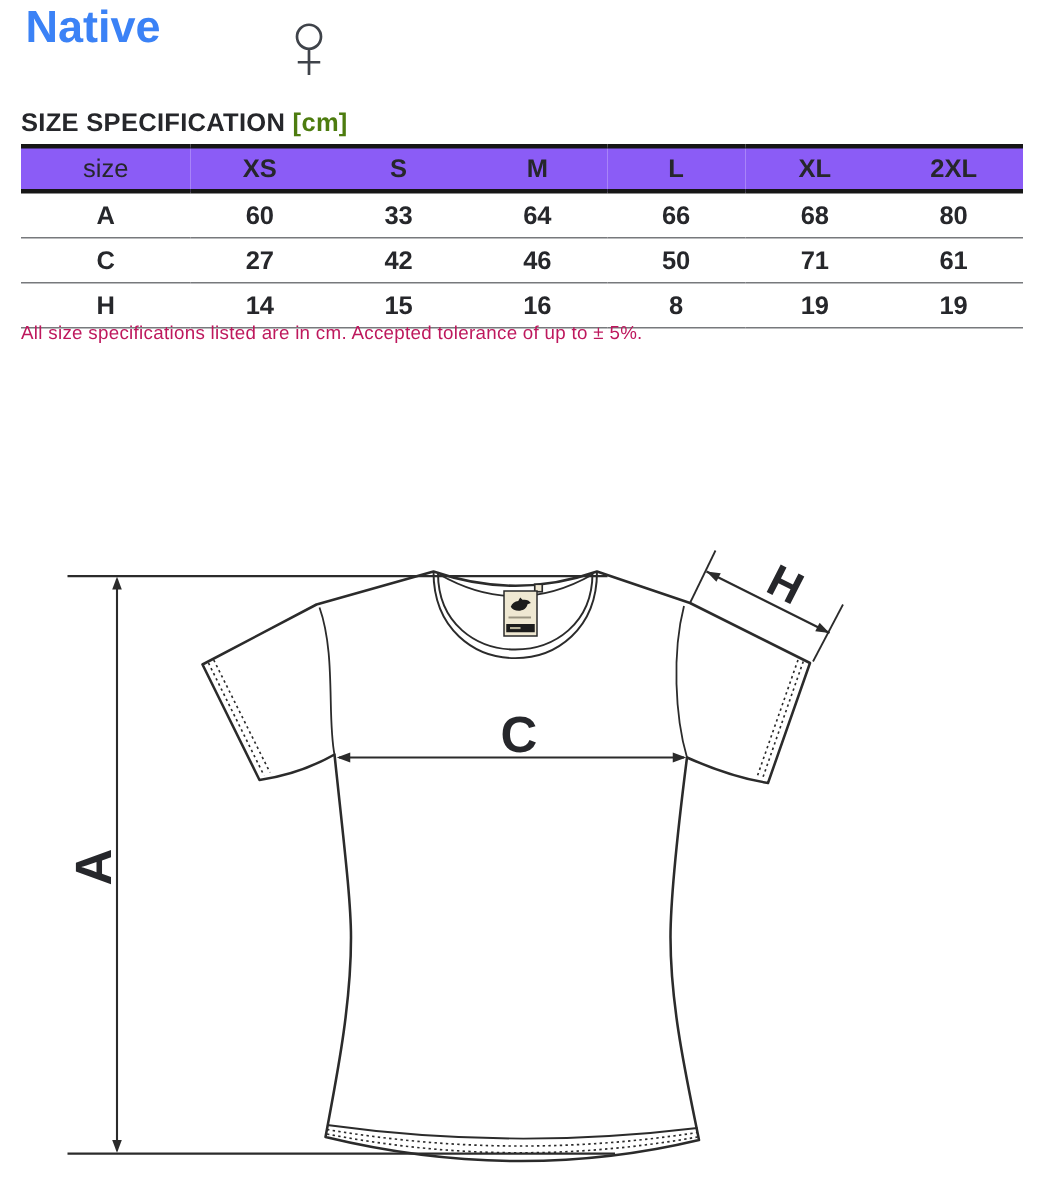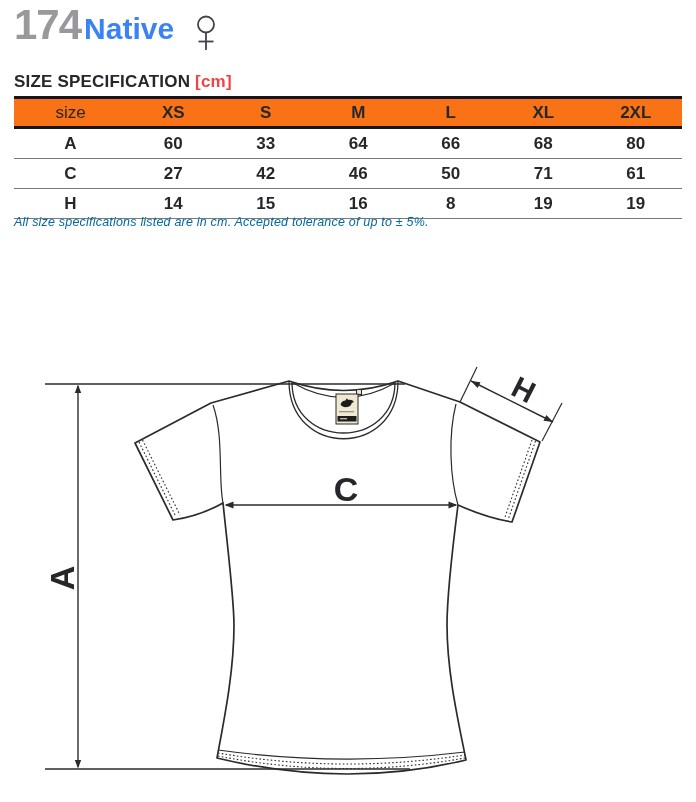--- a/index.html
+++ b/index.html
@@ -3,31 +3,31 @@
 <meta charset="utf-8">
 <style>
   html,body{margin:0;padding:0;background:#ffffff;}
   body{width:696px;height:802px;position:relative;overflow:hidden;
        font-family:"Liberation Sans","DejaVu Sans",sans-serif;color:#26272b;}
   .hdr{position:absolute;top:4px;left:14px;display:flex;align-items:baseline;}
   .hdr .num{font-size:42px;font-weight:700;color:#97999d;letter-spacing:-1px;line-height:1;}
   .hdr .nm{font-size:30px;font-weight:700;color:#3b82f6;margin-left:3px;line-height:1;}
   .gender-svg{position:absolute;left:195px;top:15px;}
   .sect{position:absolute;top:72px;left:14px;font-size:17px;font-weight:700;color:#26272b;letter-spacing:.2px;}
-  .sect .unit{color:#ef4444;}
+  .sect .unit{color:#4d7c0f;}
   table.spec{position:absolute;top:96px;left:14px;width:668px;border-collapse:collapse;
              table-layout:fixed;border-top:3px solid #161616;}
   table.spec col.c0{width:113px;}
   table.spec th,table.spec td{padding:0;text-align:center;font-size:17px;vertical-align:middle;}
-  table.spec thead th{height:27px;background:#f97316;font-weight:700;border-bottom:3px solid #161616;}
+  table.spec thead th{height:27px;background:#8b5cf6;font-weight:700;border-bottom:3px solid #161616;}
   table.spec thead th.size{font-weight:400;}
   table.spec td{height:29px;font-weight:700;border-bottom:1.4px solid #77797c;}
   table.spec td.rl{font-weight:700;}
-  .note{position:absolute;top:215px;left:14px;font-size:12.5px;font-style:italic;
-        color:#0369a1;letter-spacing:.2px;}
+  .note{position:absolute;top:215px;left:14px;font-size:12.5px;
+        color:#be185d;letter-spacing:.2px;}
   .diagram{position:absolute;left:0;top:0;}
   .dim-letter{font-family:"Liberation Sans","DejaVu Sans",sans-serif;font-weight:700;fill:#26272b;}
 </style>
 </head>
 <body>
 
 <svg class="diagram" width="696" height="802" viewBox="0 0 696 802">
 
   <g>
     <path d="M289,381 L211,403 L135,443 L173,520 Q200,516 223,503
@@ -91,21 +91,20 @@
     <line x1="460" y1="402" x2="477" y2="367" stroke="#2b2b2b" stroke-width="1.2"></line>
     <line x1="542" y1="441" x2="562" y2="403" stroke="#2b2b2b" stroke-width="1.2"></line>
     <line x1="471" y1="381" x2="553" y2="422" stroke="#2b2b2b" stroke-width="1.4"></line>
     <polygon points="471,381 477.6,387.9 480.5,382.2" fill="#2b2b2b"></polygon>
     <polygon points="553,422 543.5,420.8 546.4,415.1" fill="#2b2b2b"></polygon>
     <text class="dim-letter" font-size="30" text-anchor="middle" transform="translate(524,389) rotate(27)" x="0" y="11">H</text>
   </g>
 </svg>
 
 <div class="hdr">
-  <span class="num">174</span>
   <span class="nm">Native</span>
 </div>
 <svg class="gender-svg" width="22" height="37" viewBox="0 0 22 37">
   <circle cx="11" cy="9.5" r="8" fill="none" stroke="#3f434a" stroke-width="1.8"></circle>
   <line x1="11" y1="17.5" x2="11" y2="35" stroke="#3f434a" stroke-width="1.8"></line>
   <line x1="3.5" y1="26.5" x2="18.5" y2="26.5" stroke="#3f434a" stroke-width="1.8"></line>
 </svg>
 
 <div class="sect">
   <span>SIZE SPECIFICATION</span>

